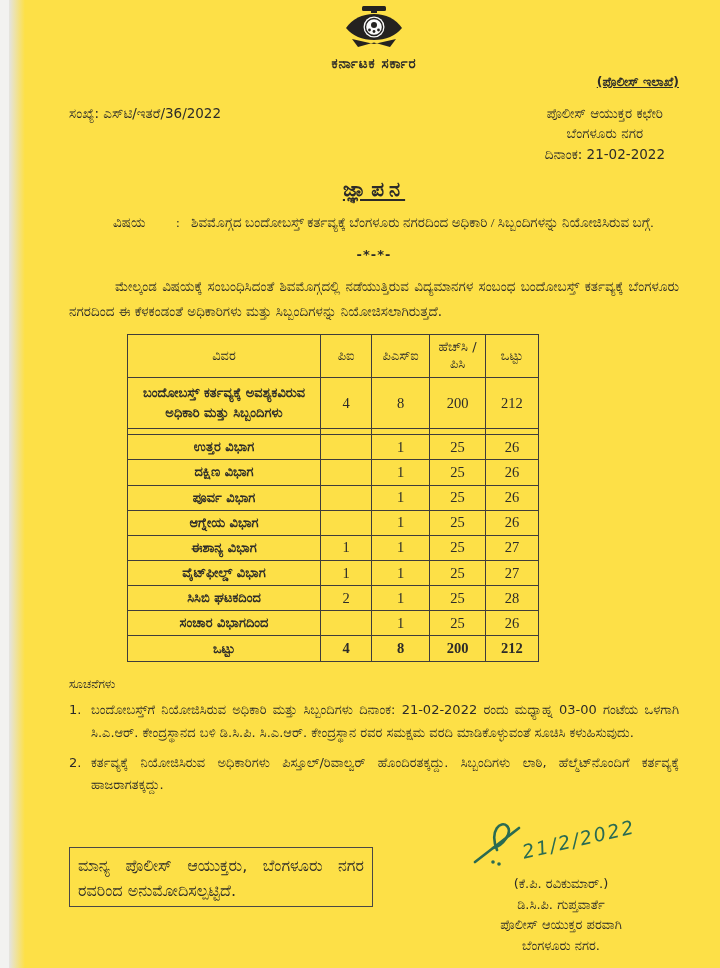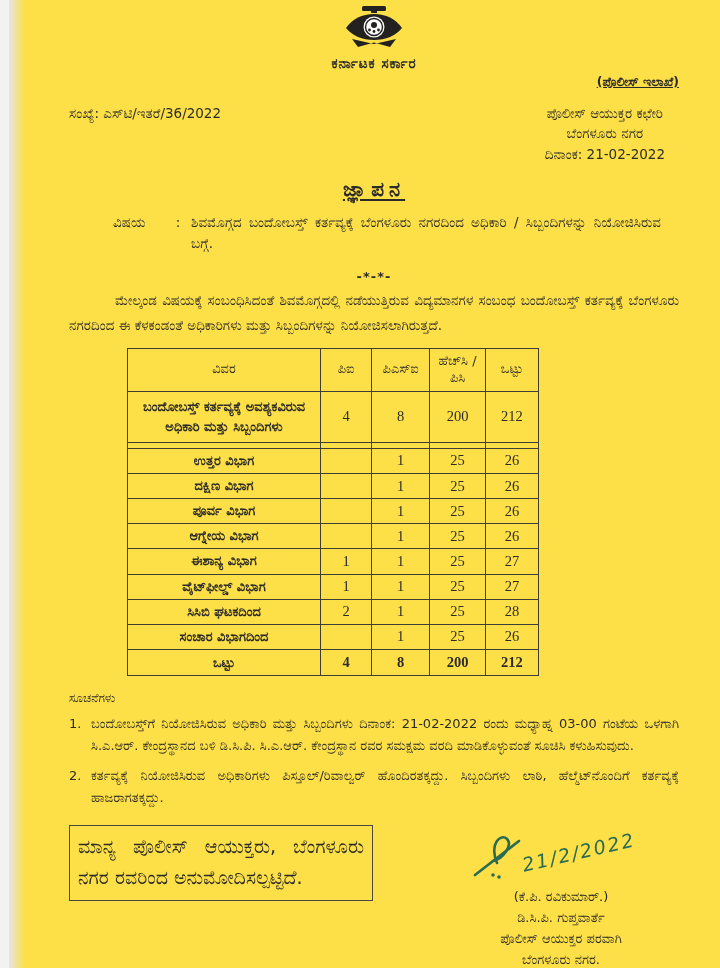--- a/index.html
+++ b/index.html
@@ -26,28 +26,28 @@
   .dept-line{text-align:right;font-size:12.5px;font-weight:bold;margin-top:2px;}
   .dept-line span{text-decoration:underline;}
   
   .ref-row{display:flex;justify-content:space-between;margin-top:13px;}
   .ref-number{font-size:13.5px;padding-top:2px;}
   .office-block{text-align:center;font-size:13.5px;line-height:1.5;margin-right:14px;}
   
   .memo-title{text-align:center;margin-top:13px;font-size:20px;font-weight:bold;letter-spacing:5px;}
   .memo-title span{text-decoration:underline;text-underline-offset:3px;}
   
-  .subject-row{display:flex;margin-top:11px;padding-left:44px;font-size:13.5px;line-height:1.6;}
+  .subject-row{display:flex;margin-top:11px;padding-left:44px;font-size:13.5px;line-height:1.6;font-family:Liberation Serif, serif;}
   .subject-label{width:52px;flex:none;}
   .subject-colon{width:26px;flex:none;text-align:center;}
   .subject-text{width:470px;text-align:justify;}
   
   .separator{text-align:center;font-size:13px;font-weight:bold;margin-top:14px;letter-spacing:1px;}
   
-  .body-par{margin-top:4px;font-size:13.5px;line-height:1.85;text-align:justify;text-indent:46px;}
+  .body-par{margin-top:12px;font-size:13.5px;line-height:1.85;text-align:justify;text-indent:46px;}
   
   table.duty{border-collapse:collapse;margin:10px 0 8px 58px;width:412px;font-size:13px;}
   table.duty td,table.duty th{border:1px solid #3f3d3a;padding:2px 4px;vertical-align:middle;}
   th.c-detail{width:252px;font-weight:normal;}
   th.c-num{width:56px;font-weight:normal;}
   th{text-align:center;line-height:1.3;height:38px;}
   td.detail{text-align:center;padding-left:6px;line-height:1.55;font-weight:bold;}
   td.num{text-align:center;font-family:"Liberation Serif",serif;font-size:14.5px;}
   tr.first-row td{height:46px;}
   tr.spacer td{height:5px;padding:0;border-top:1px solid #3f3d3a;border-bottom:1px solid #3f3d3a;}
@@ -56,21 +56,21 @@
   tr.total-row td.label{text-align:center;}
   
   .notes-heading{margin-top:15px;font-size:12px;}
   .note-item{display:flex;margin-top:8px;font-size:13px;line-height:1.7;}
   .note-num{width:14px;flex:none;margin-right:8px;}
   .note-text{flex:1;text-align:justify;}
   
   .approval-row{display:flex;margin-top:16px;align-items:flex-start;}
   .approval-box{
     border:1.5px solid #4a4845;width:286px;flex:none;
-    padding:5px 8px 8px 8px;font-size:19px;line-height:1.6;text-align:justify;
+    padding:5px 8px 2px 8px;font-size:16px;line-height:1.6;text-align:justify;margin-top:35px;
   }
   .sign-col{flex:1;margin-left:70px;text-align:center;position:relative;}
   .scribble-wrap{position:relative;height:58px;}
   .scribble-svg{position:absolute;left:24px;top:2px;}
   .hand-date{
     position:absolute;left:78px;top:16px;
     font-size:19px;font-style:italic;letter-spacing:2px;
     color:#2a6b52;transform:rotate(-13deg);white-space:nowrap;
   }
   .sign-block{margin-top:4px;font-size:13px;line-height:1.6;}

